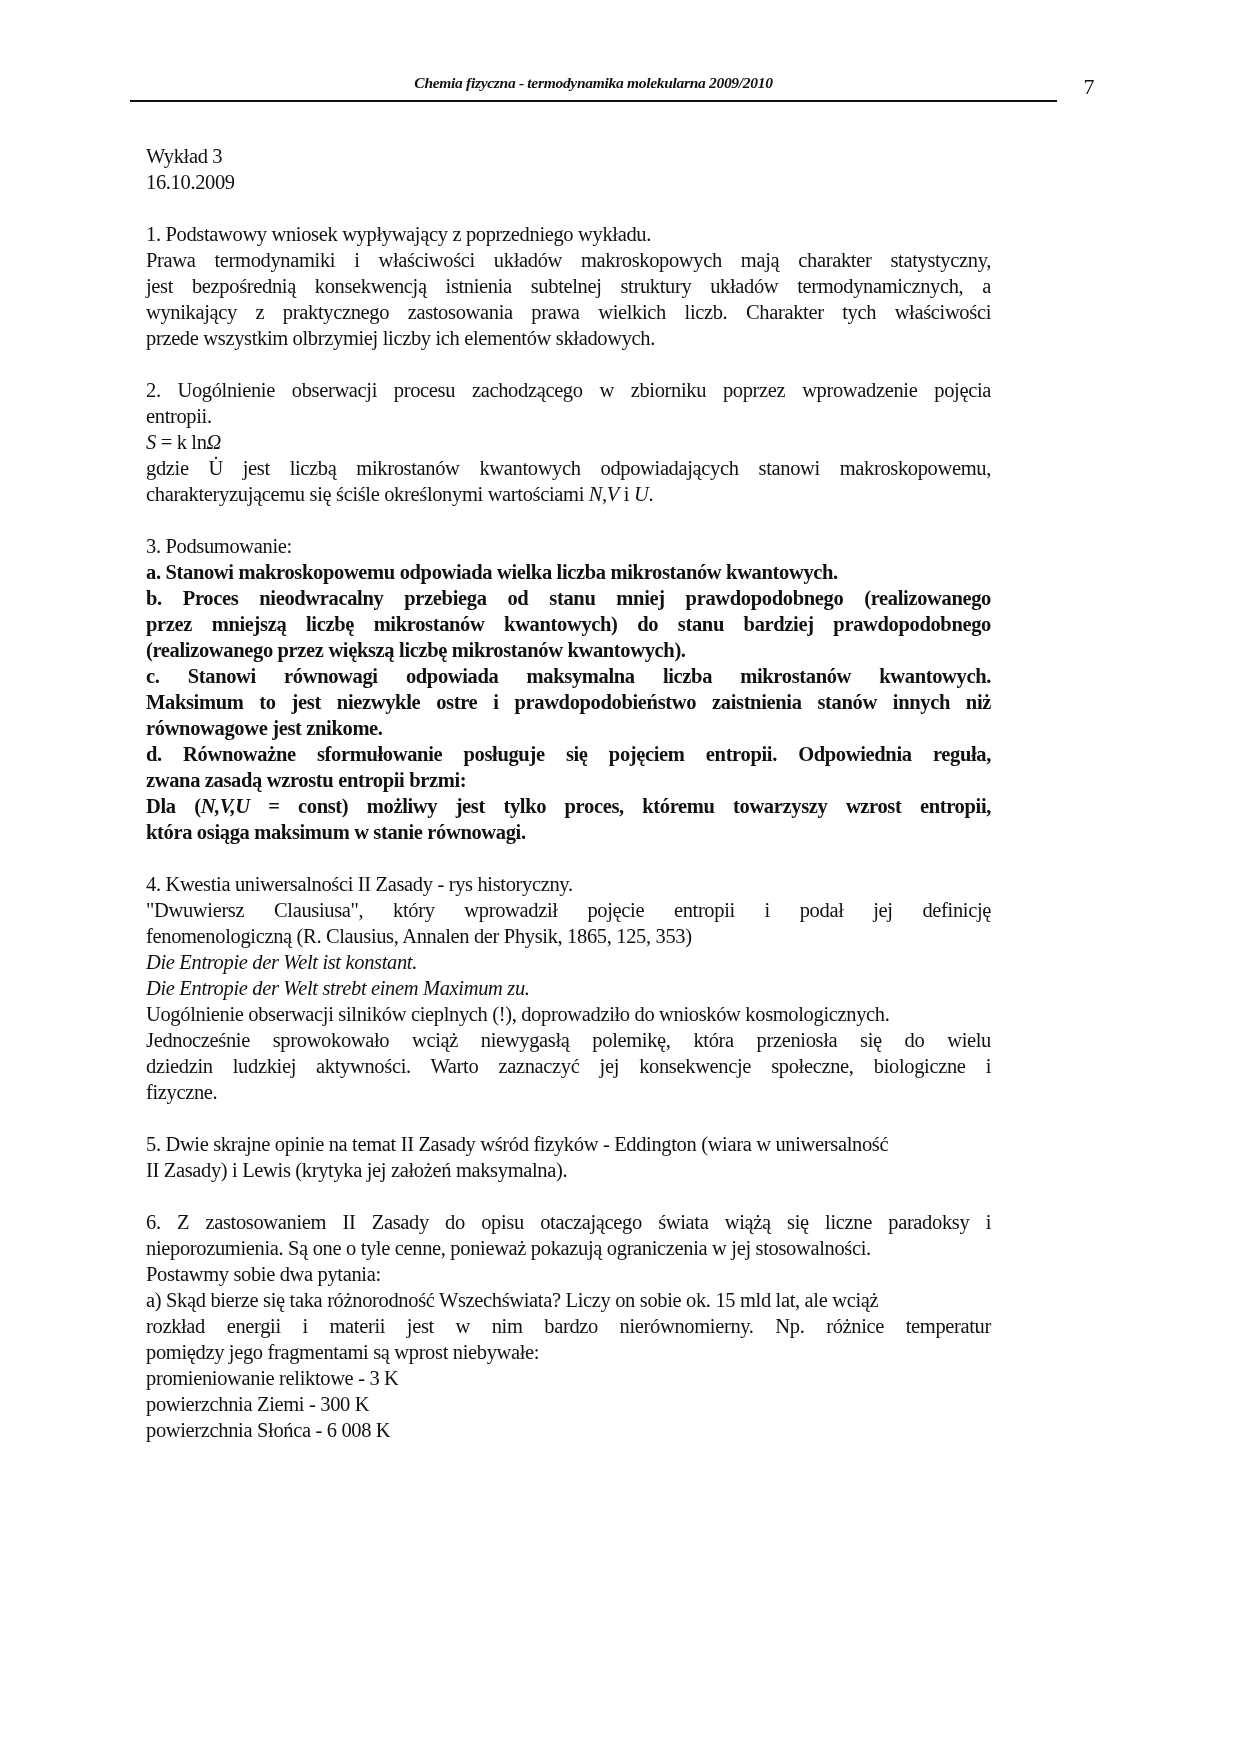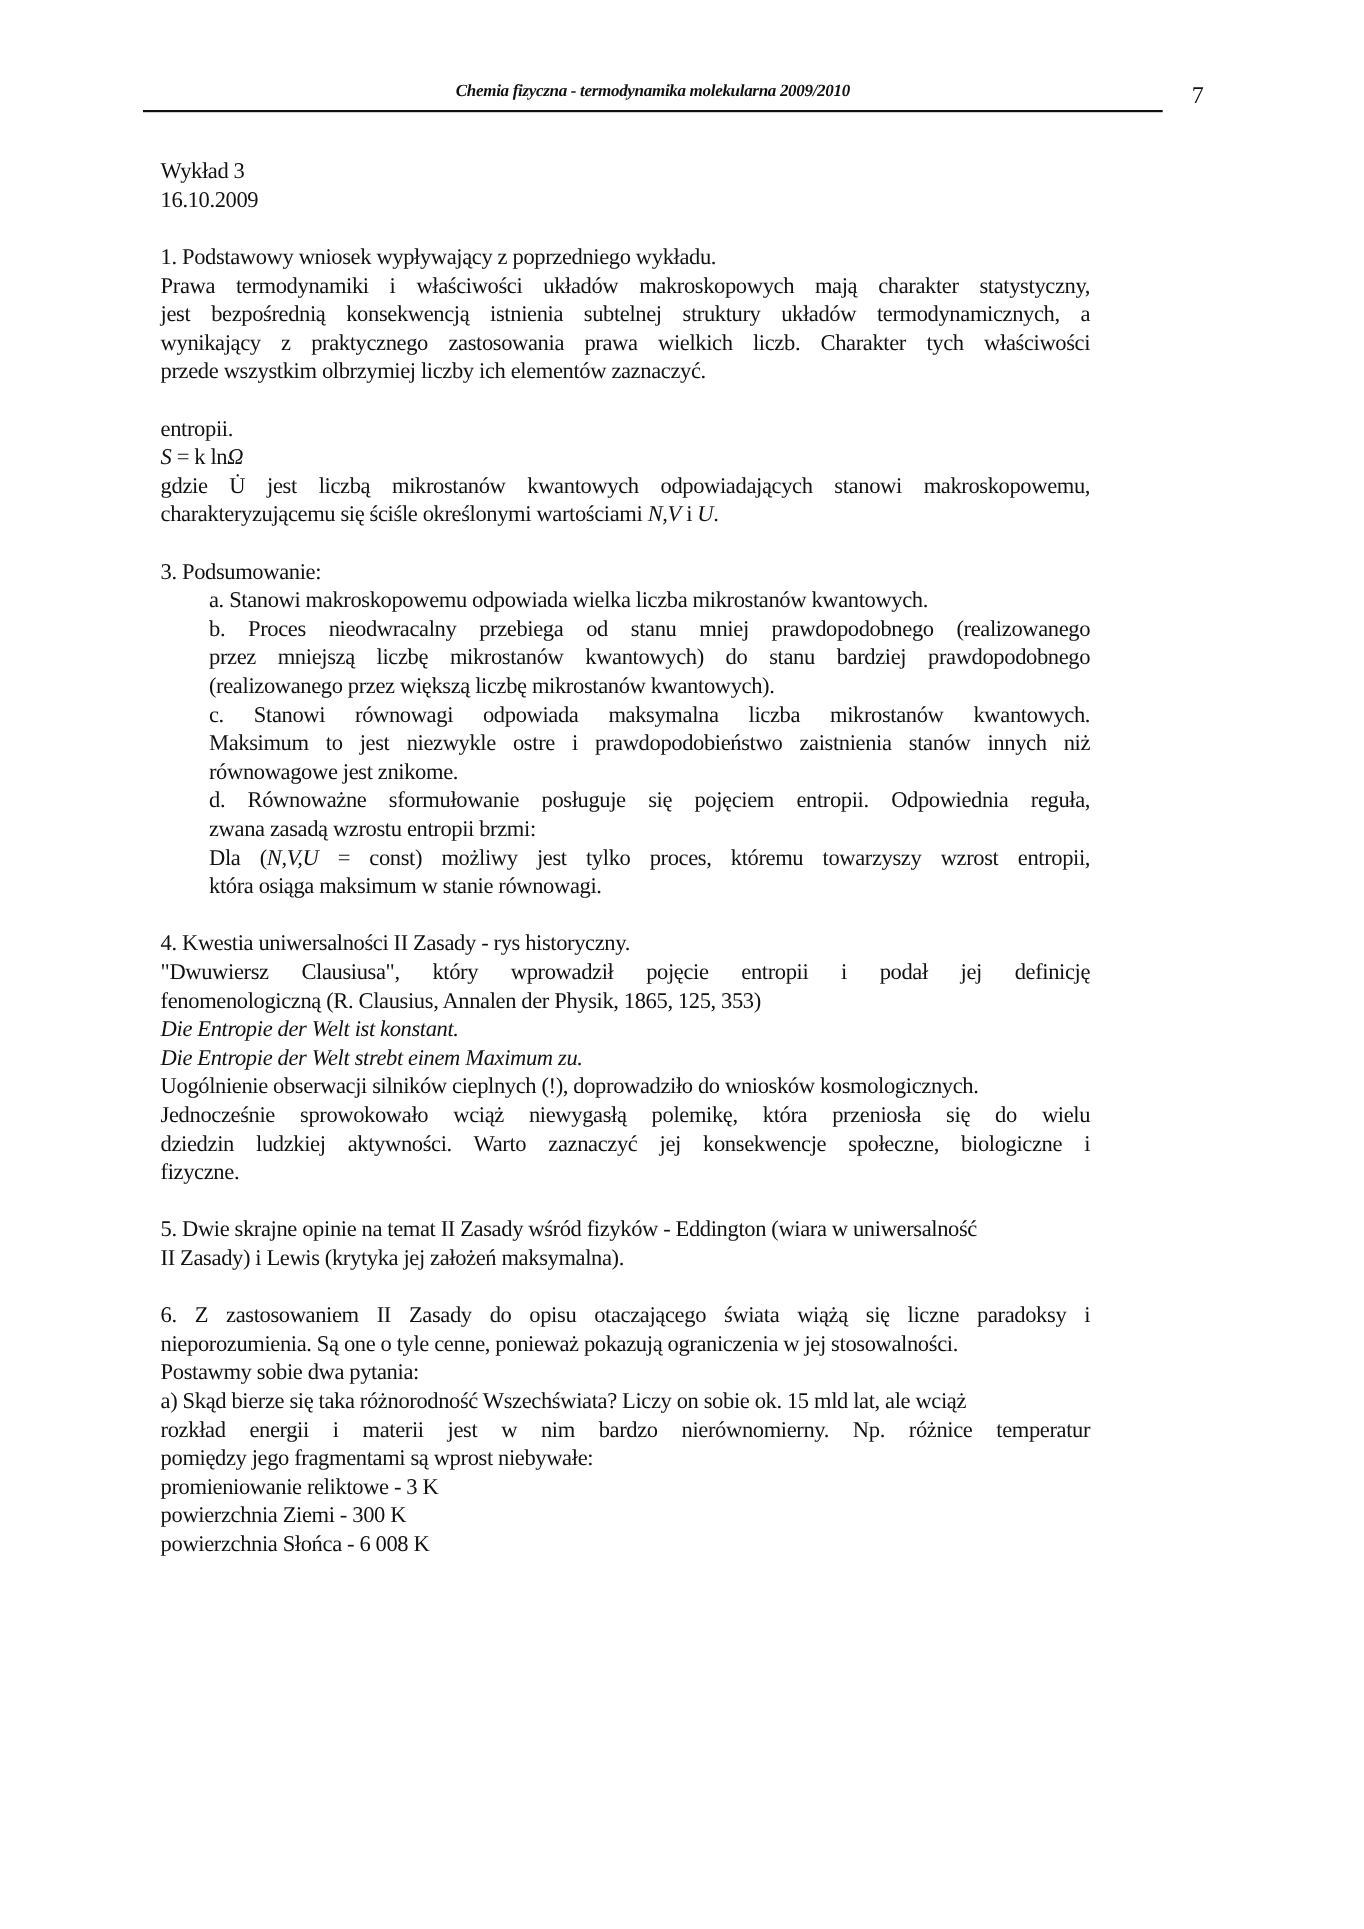--- a/index.html
+++ b/index.html
@@ -16,21 +16,21 @@
     font-family: "Liberation Serif", serif; font-size: 22px; line-height: 26px;
   }
   .body {
     position: absolute; left: 146px; top: 143px; width: 845px;
     font-family: "Liberation Serif", serif; font-size: 20.5px; line-height: 26px;
     letter-spacing: -0.35px;
   }
   .line { display: block; }
   .jl { display: block; text-align: justify; text-align-last: justify; }
   .gap { height: 26px; }
-  .b { font-weight: normal; margin-left: 44px; }
+  .b { font-weight: bold; }
   .i { font-style: italic; }
 </style>
 </head>
 <body>
 
 <div class="page">
 
   <div class="running-head">Chemia fizyczna - termodynamika molekularna 2009/2010</div>
   <div class="page-number">7</div>
 
@@ -38,25 +38,26 @@
 
     <span class="line">Wykład 3</span>
     <span class="line">16.10.2009</span>
     <div class="gap"></div>
 
     <div>
       <span class="line">1. Podstawowy wniosek wypływający z poprzedniego wykładu.</span>
       <span class="jl">Prawa termodynamiki i właściwości układów makroskopowych mają charakter statystyczny,</span>
       <span class="jl">jest bezpośrednią konsekwencją istnienia subtelnej struktury układów termodynamicznych, a</span>
       <span class="jl">wynikający z praktycznego zastosowania prawa wielkich liczb. Charakter tych właściwości</span>
-      <span class="line">przede wszystkim olbrzymiej liczby ich elementów zaznaczyć.</span>
+      <span class="line">przede wszystkim olbrzymiej liczby ich elementów składowych.</span>
     </div>
     <div class="gap"></div>
 
     <div>
+      <span class="jl">2. Uogólnienie obserwacji procesu zachodzącego w zbiorniku poprzez wprowadzenie pojęcia</span>
       <span class="line">entropii.</span>
       <span class="line"><span class="i">S</span><span> = k ln</span><span class="i">Ω</span></span>
       <span class="jl">gdzie U̇ jest liczbą mikrostanów kwantowych odpowiadających stanowi makroskopowemu,</span>
       <span class="line"><span>charakteryzującemu się ściśle określonymi wartościami </span><span class="i">N,V</span><span> i </span><span class="i">U</span><span>.</span></span>
     </div>
     <div class="gap"></div>
 
     <div>
       <span class="line">3. Podsumowanie:</span>
       <span class="line b">a. Stanowi makroskopowemu odpowiada wielka liczba mikrostanów kwantowych.</span>

